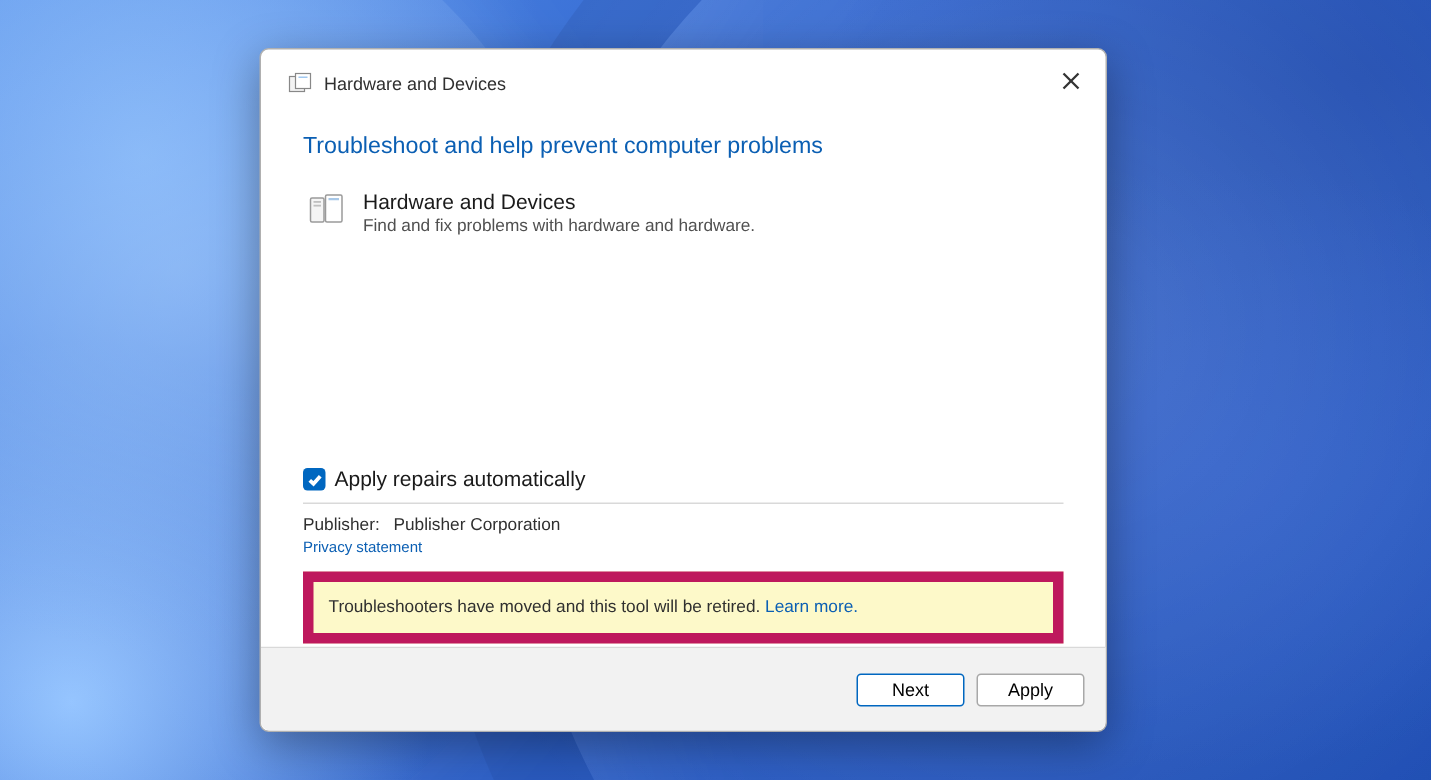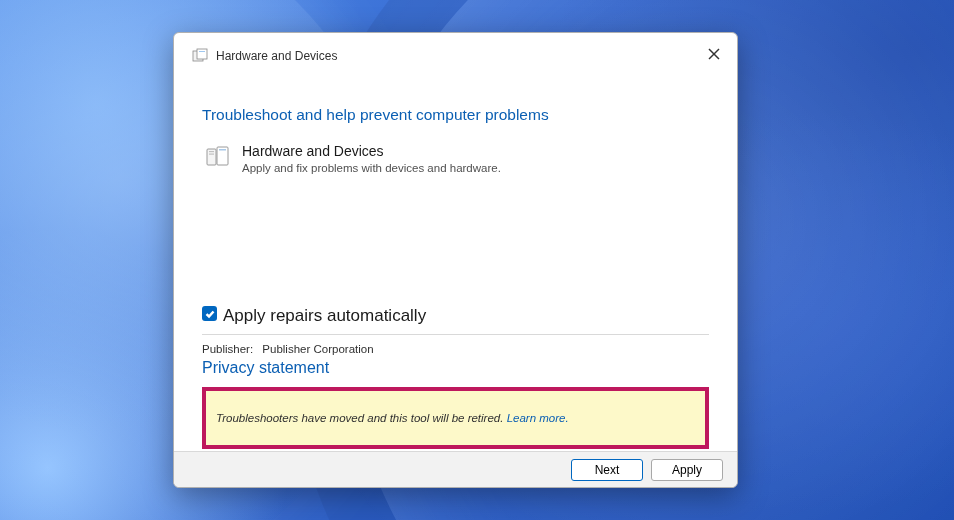--- a/index.html
+++ b/index.html
@@ -88,21 +88,21 @@
       flex: 1;
       padding: 18px 28px 0 28px;
       display: flex;
       flex-direction: column;
     }
     .heading {
       color: #0b5fb3;
       font-size: 15.5px;
       font-weight: 400;
       margin-bottom: 16px;
-      margin-top: 17px;
+      margin-top: 0;
     }
     .item-row {
       display: flex;
       align-items: flex-start;
       gap: 10px;
       padding: 2px 0 6px 2px;
     }
     .item-icon {
       width: 28px; height: 28px;
       flex-shrink: 0;
@@ -118,24 +118,24 @@
       line-height: 1.3;
     }
     .item-desc {
       font-size: 11.5px;
       color: #505050;
       line-height: 1.4;
     }
     .spacer { flex: 1; }
     .checkbox-row {
       display: flex;
-      align-items: flex-start;
+      align-items: flex-end;
       gap: 6px;
       padding: 6px 0 8px 0;
-      font-size: 17px;
+      font-size: 14px;
       border-bottom: 1px solid #d9d9d9;
       margin-bottom: 8px;
     }
     .checkbox {
       width: 15px; height: 15px;
       background: #0067c0;
       border-radius: 3px;
       display: flex;
       align-items: center;
       justify-content: center;
@@ -143,40 +143,39 @@
     }
     .checkbox svg { width: 10px; height: 10px; stroke: #fff; stroke-width: 2.5; fill: none; }
     .publisher-row {
       font-size: 11.5px;
       margin-bottom: 4px;
       color: #303030;
     }
     .publisher-label { margin-right: 6px; text-align: right; }
     .privacy-link {
       color: #0b5fb3;
-      font-size: 16px;
+      font-size: 10px;
       cursor: pointer;
       display: inline-block;
       margin-bottom: 10px;
     }
     .notice {
       background: #fdf9c9;
-      border: 4px solid #be185d;
-      padding: 21px 10px;
+      border: 7px solid #be185d;
+      padding: 11px 10px;
       font-size: 11.5px;
       color: #303030;
       margin-bottom: 2px;
-      font-style: italic;
     }
     .notice .learn-more {
       color: #0b5fb3;
       cursor: pointer;
     }
     .footer {
-      height: 36px;
+      height: 56px;
       border-top: 1px solid #d9d9d9;
       background: #f2f2f2;
       display: flex;
       align-items: center;
       justify-content: flex-end;
       gap: 8px;
       padding: 0 14px;
       border-radius: 0 0 6px 6px;
     }
     .btn {
@@ -227,21 +226,21 @@
         <svg viewBox="0 0 26 26">
           <rect x="2" y="6" width="9" height="16" rx="1" fill="#f5f5f5" stroke="#9a9a9a" stroke-width="1"></rect>
           <rect x="12" y="4" width="11" height="18" rx="1" fill="#ffffff" stroke="#9a9a9a" stroke-width="1"></rect>
           <rect x="4" y="8" width="5" height="1.2" fill="#c0c0c0"></rect>
           <rect x="4" y="10.5" width="5" height="1.2" fill="#c0c0c0"></rect>
           <rect x="14" y="6" width="7" height="1.5" fill="#a8c8e8"></rect>
         </svg>
       </div>
       <div class="item-text">
         <div class="item-title">Hardware and Devices</div>
-        <div class="item-desc">Apply and fix problems with devices and hardware.</div>
+        <div class="item-desc">Find and fix problems with hardware and hardware.</div>
       </div>
     </div>
 
     <div class="spacer"></div>
 
     <div class="checkbox-row">
       <div class="checkbox">
         <svg viewBox="0 0 10 10">
           <polyline points="1.5,5.2 4,7.5 8.5,2.5"></polyline>
         </svg>

